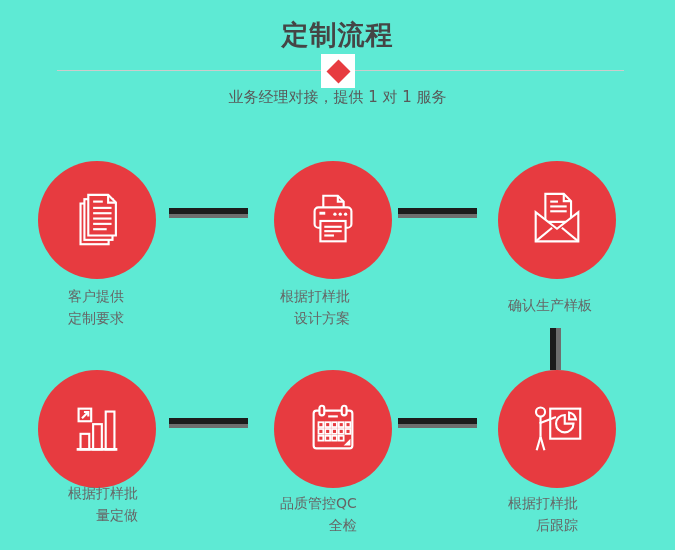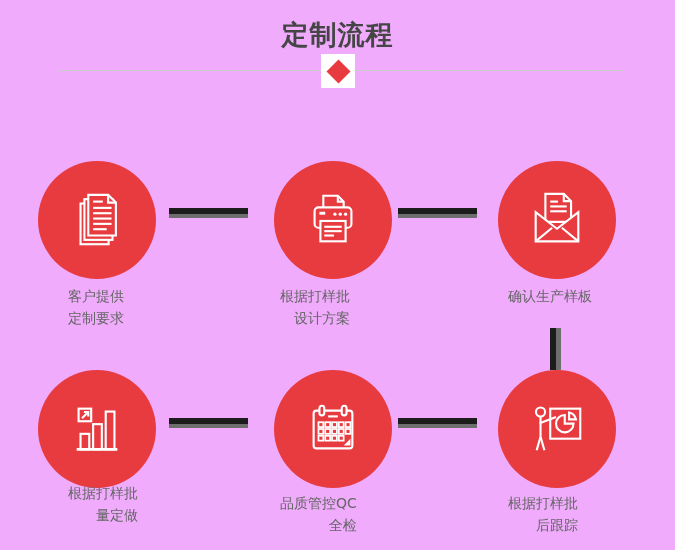--- a/index.html
+++ b/index.html
@@ -1,51 +1,52 @@
 <!DOCTYPE html>
 <html><head>
 <meta charset="utf-8">
 <style>
   html,body{margin:0;padding:0;background:#fff;}
   body{font-family:"DejaVu Sans","Liberation Sans",sans-serif;}
-  .canvas{position:relative;width:675px;height:550px;background:#f0abfc;overflow:hidden;}
+  .canvas{position:relative;width:675px;height:550px;background:#5eead4;overflow:hidden;}
   .title{position:absolute;top:17px;left:0;width:100%;text-align:center;
          font-size:27px;font-weight:700;color:#454545;letter-spacing:1px;}
   .divider{position:absolute;top:70px;left:57px;width:567px;height:1px;background:#ccc;}
   .diamond-wrap{position:absolute;left:321px;top:54px;width:34px;height:34px;background:#fff;
          display:flex;align-items:center;justify-content:center;}
   .diamond{width:17px;height:17px;background:#E73B40;transform:rotate(45deg);}
   .subtitle{position:absolute;top:88px;left:0;width:100%;text-align:center;
          font-size:15px;color:#595959;}
   .circle{position:absolute;width:118px;height:118px;border-radius:50%;background:#E73B40;
          display:flex;align-items:center;justify-content:center;}
   .label{position:absolute;font-size:14px;line-height:22px;color:#666;text-align:right;}
   .hbar{position:absolute;width:79px;height:10px;
         background:linear-gradient(to bottom,#1c1c1c 0,#1c1c1c 58%,#6e6e6e 58%,#6e6e6e 100%);}
   .vbar{position:absolute;width:11px;height:42px;
         background:linear-gradient(to right,#1c1c1c 0,#1c1c1c 55%,#6e6e6e 55%,#6e6e6e 100%);}
   .c1{left:38px;top:161px;} .c2{left:274px;top:161px;} .c3{left:498px;top:161px;}
   .c4{left:38px;top:370px;} .c5{left:274px;top:370px;} .c6{left:498px;top:370px;}
-  .l1{left:68px;top:285px;} .l2{left:280px;top:285px;} .l3{left:508px;top:285px;}
+  .l1{left:68px;top:285px;} .l2{left:280px;top:285px;} .l3{left:508px;top:294px;}
   .l4{left:68px;top:464px;margin-top:18px;} .l5{left:280px;top:492px;} .l6{left:508px;top:492px;}
   .b1{left:169px;top:208px;} .b2{left:398px;top:208px;}
   .b3{left:169px;top:418px;} .b4{left:398px;top:418px;}
   .vb{left:550px;top:328px;}
   svg{display:block;}
 </style>
 </head>
 <body>
 
 <div class="canvas">
 
   <div class="title">定制流程</div>
   <div class="divider"></div>
   <div class="diamond-wrap">
     <div class="diamond"></div>
   </div>
+  <div class="subtitle">业务经理对接，提供 1 对 1 服务</div>
 
   <div class="hbar b1"></div>
   <div class="hbar b2"></div>
   <div class="hbar b3"></div>
   <div class="hbar b4"></div>
   <div class="vbar vb"></div>
 
   <div class="circle c1">
     <svg width="62" height="62" viewBox="0 0 64 64">
       <g fill="none" stroke="#fff" stroke-width="2.2">

